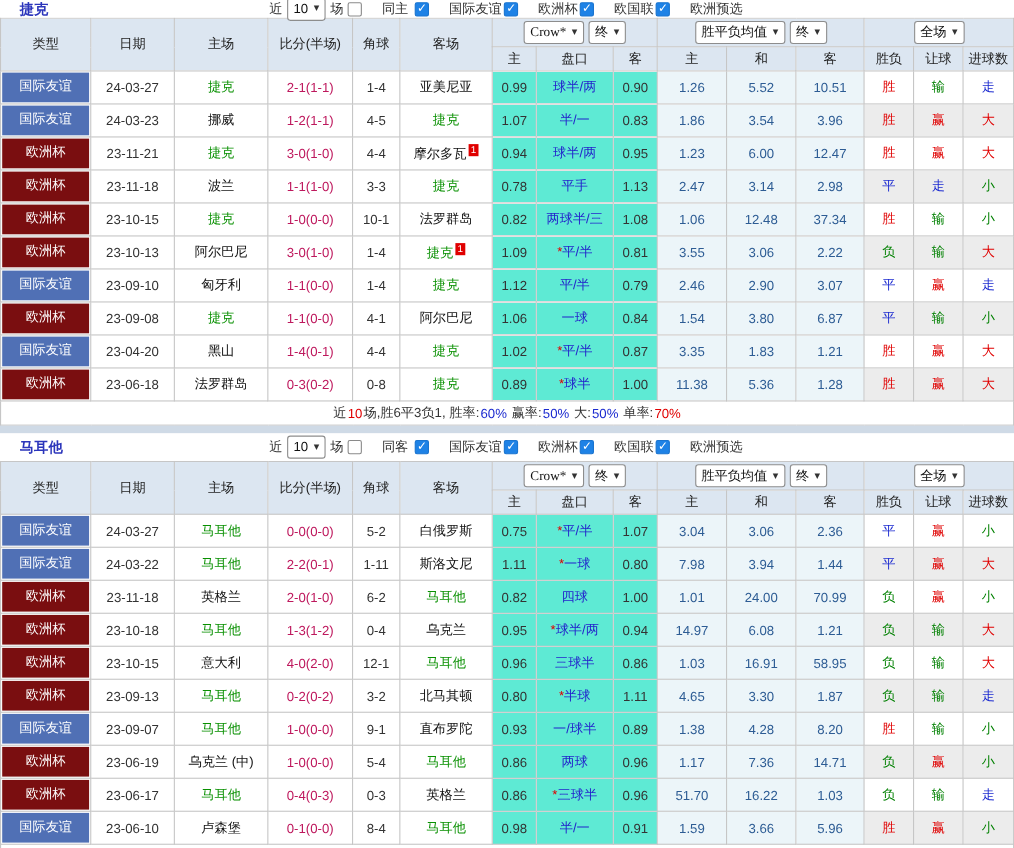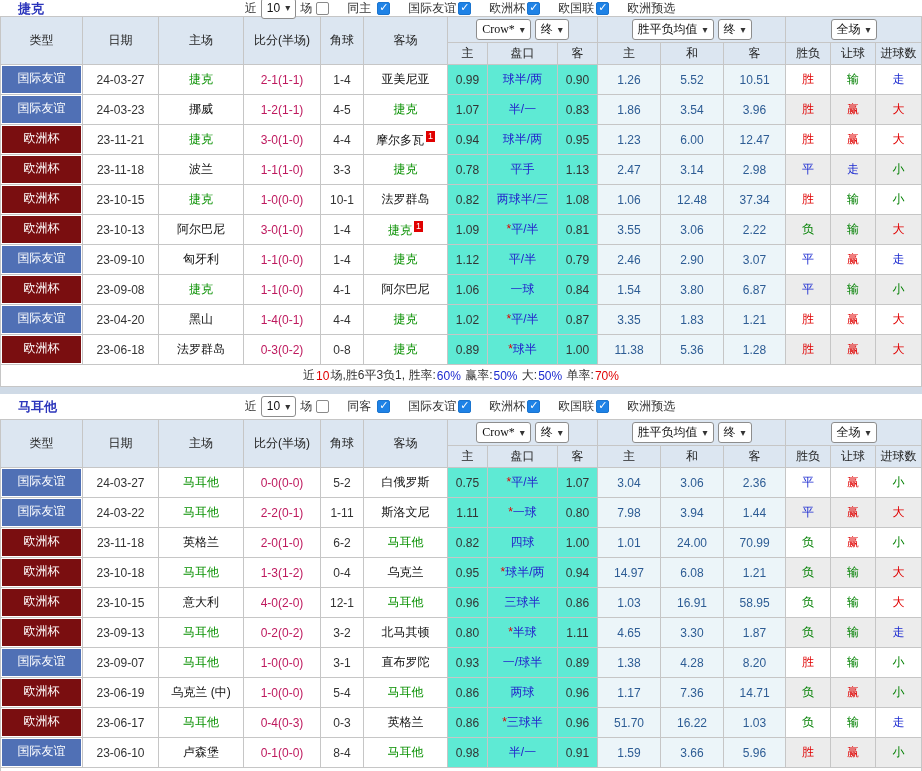--- a/index.html
+++ b/index.html
@@ -586,21 +586,21 @@
     <td class="c-res c-green">输</td>
     <td class="c-res c-blue">走</td>
   </tr>
           <tr>
     <td class="c-type">
               <div class="tag" style="background: rgb(80, 112, 181);">国际友谊</div>
             </td>
     <td class="c-date">23-09-07</td>
     <td class="c-team"><span class="tname green">马耳他</span></td>
     <td class="c-score">1-0(0-0)</td>
-    <td class="c-corner">3-1</td>
+    <td class="c-corner">9-1</td>
     <td class="c-team"><span class="tname">直布罗陀</span></td>
     <td class="c-odd">0.93</td>
     <td class="c-hcap">一/球半</td>
     <td class="c-odd">0.89</td>
     <td class="c-avg">1.38</td>
     <td class="c-avg">4.28</td>
     <td class="c-avg">8.20</td>
     <td class="c-res c-red">胜</td>
     <td class="c-res c-green">输</td>
     <td class="c-res c-green">小</td>

